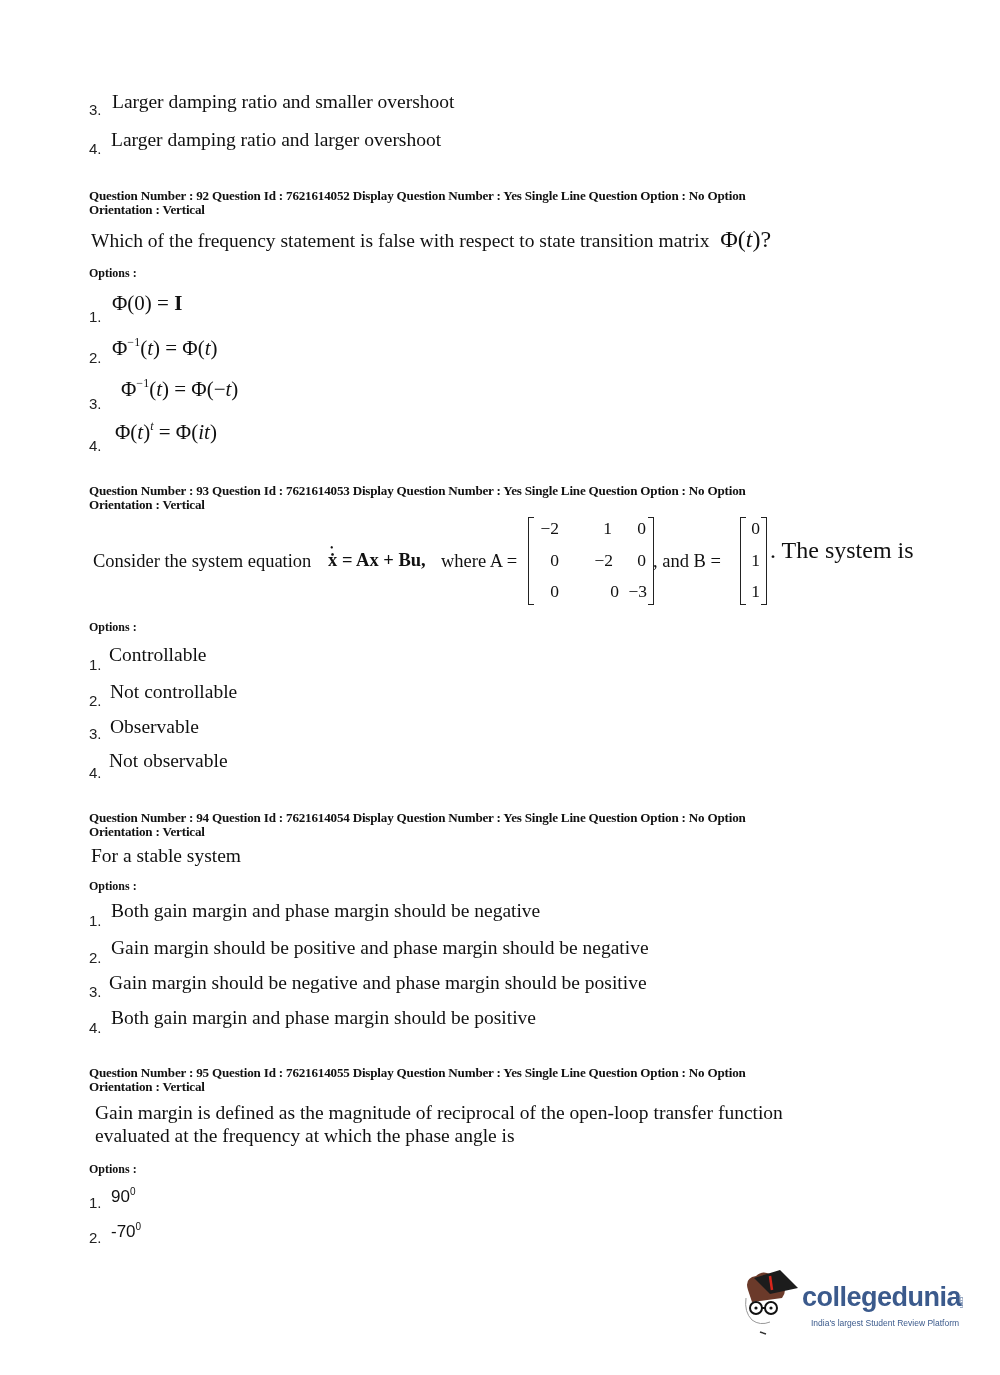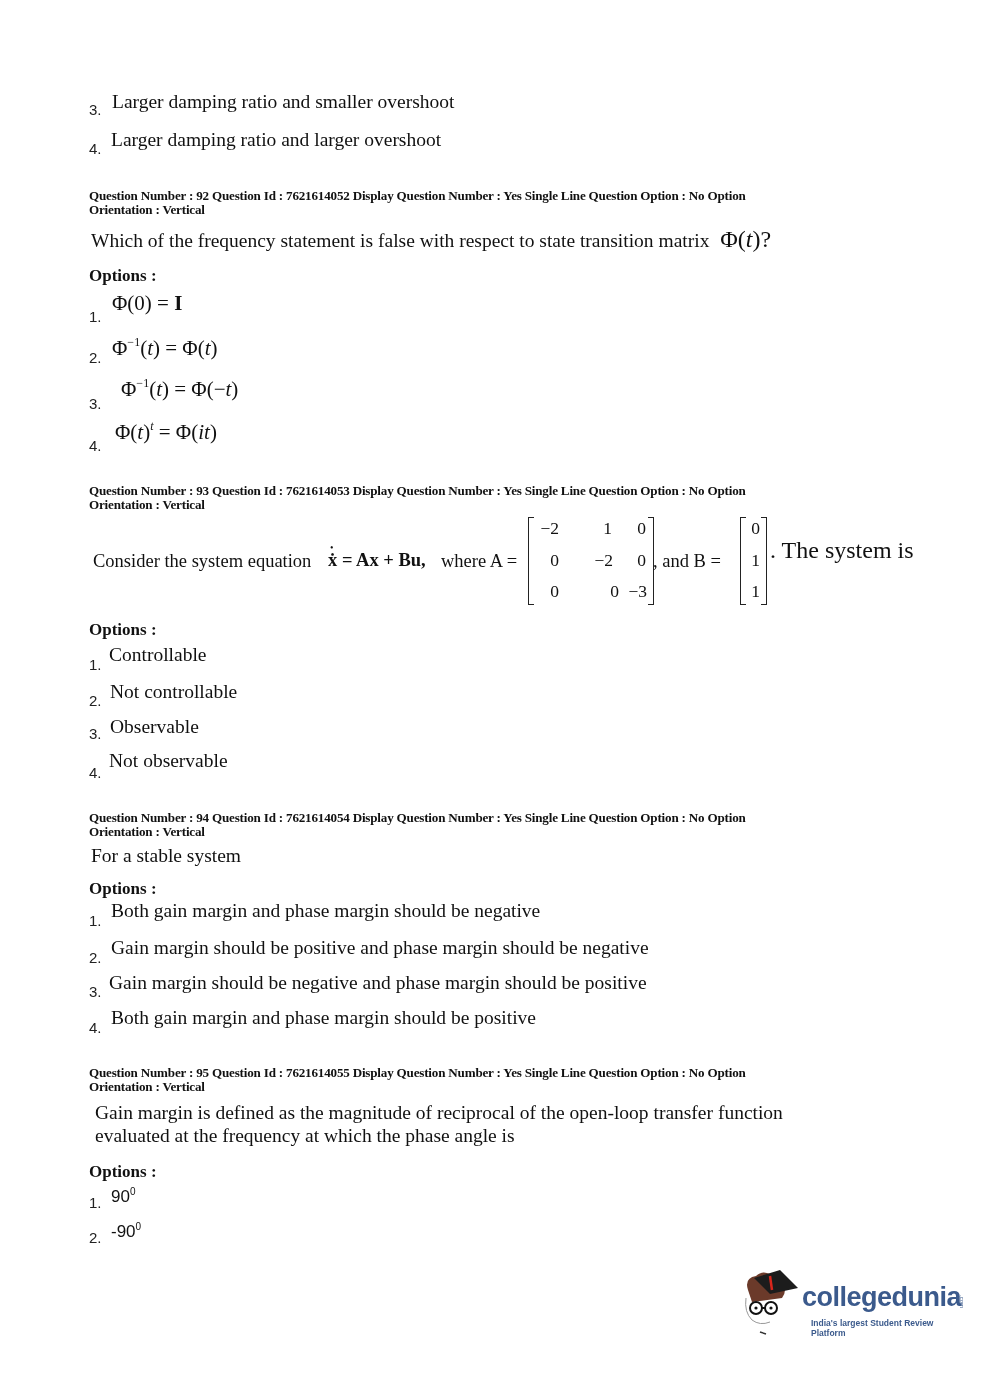--- a/index.html
+++ b/index.html
@@ -4,32 +4,32 @@
 <style>
   html, body { margin: 0; padding: 0; background: #ffffff; }
   body { width: 1000px; height: 1375px; position: relative; overflow: hidden;
          font-family: "Liberation Serif", "DejaVu Serif", serif; color: #111; }
   .abs { position: absolute; }
   .num { font-family: "Liberation Sans", "DejaVu Sans", sans-serif; font-size: 15px; color: #222; }
   .opt { font-size: 19.5px; color: #111; white-space: nowrap; }
   .meta { font-family: "Liberation Serif", serif; font-weight: bold; font-size: 13.5px; line-height: 14px;
           letter-spacing: -0.2px; color: #111; transform: scaleX(0.97); transform-origin: left top; white-space: nowrap; }
   .qtext { font-size: 19.5px; color: #111; white-space: nowrap; }
-  .optlabel { font-family: "Liberation Serif", serif; font-weight: bold; font-size: 17px; color: #111; }
+  .optlabel { font-family: "Liberation Serif", serif; font-weight: bold; font-size: 12px; color: #111; }
   .math { font-family: "Liberation Serif", serif; font-size: 21px; white-space: nowrap; }
   .math i { font-style: italic; }
   .math sup { font-size: 12px; vertical-align: 9px; }
   .matrix { position: absolute; border-left: 1.6px solid #222; border-right: 1.6px solid #222; }
   .matrix::before, .matrix::after { content: ""; position: absolute; top: -1px; bottom: -1px; width: 6px;
           border-top: 1.6px solid #222; border-bottom: 1.6px solid #222; }
   .matrix::before { left: -1px; }
   .matrix::after { right: -1px; }
   .cell { position: absolute; font-size: 17.5px; text-align: right; width: 24px; }
   .logo-text { font-family: "Liberation Sans", "DejaVu Sans", sans-serif; font-weight: bold; color: #3b5a8c; font-size: 27px; letter-spacing: -0.5px; }
-  .logo-tag { font-family: "Liberation Sans", "DejaVu Sans", sans-serif; font-weight: bold; color: #3b5a8c; font-size: 8.5px; padding-left: 8px; }
+  .logo-tag { font-family: "Liberation Sans", "DejaVu Sans", sans-serif; font-weight: normal; color: #3b5a8c; font-size: 8.5px; padding-left: 8px; }
 </style>
 </head>
 <body>
 
 <div>
   <span class="abs num" style="left:89px;top:101px;">3.</span>
   <span class="abs opt" style="left:112px;top:91px;">Larger damping ratio and smaller overshoot</span>
   <span class="abs num" style="left:89px;top:140px;">4.</span>
   <span class="abs opt" style="left:111px;top:129px;">Larger damping ratio and larger overshoot</span>
 </div>
@@ -121,21 +121,21 @@
   <div class="abs qtext" style="left:95px;top:1102px;">Gain margin is defined as the magnitude of reciprocal of the open-loop transfer function</div>
   <div class="abs qtext" style="left:95px;top:1125px;">evaluated at the frequency at which the phase angle is</div>
   <div class="abs optlabel" style="left:89px;top:1162px;">Options :</div>
 
   <span class="abs num" style="left:89px;top:1194px;">1.</span>
   <span class="abs" style="left:111px;top:1186px;font-family:'Liberation Sans',sans-serif;font-size:17px;">
     <span>90</span><sup style="font-size:10px;">0</sup>
   </span>
   <span class="abs num" style="left:89px;top:1229px;">2.</span>
   <span class="abs" style="left:111px;top:1221px;font-family:'Liberation Sans',sans-serif;font-size:17px;">
-    <span>-90</span><sup style="font-size:10px;">0</sup>
+    <span>-70</span><sup style="font-size:10px;">0</sup>
   </span>
 </div>
 
 <div class="abs" style="left:740px;top:1268px;width:230px;height:72px;">
   <svg class="abs" style="left:0;top:0;" width="60" height="70" viewBox="0 0 60 70">
     <path d="M8 22 Q4 10 16 8 Q22 2 30 6 Q40 4 42 14 Q48 22 42 30 L12 34 Z" fill="#6b3a2a"></path>
     <polygon points="14,10 40,2 58,20 30,26" fill="#1c1c1c"></polygon>
     <line x1="30" y1="8" x2="32" y2="22" stroke="#d9261c" stroke-width="2.5"></line>
     <circle cx="16" cy="40" r="6" fill="#fff" stroke="#111" stroke-width="2"></circle>
     <circle cx="31" cy="40" r="6" fill="#fff" stroke="#111" stroke-width="2"></circle>

